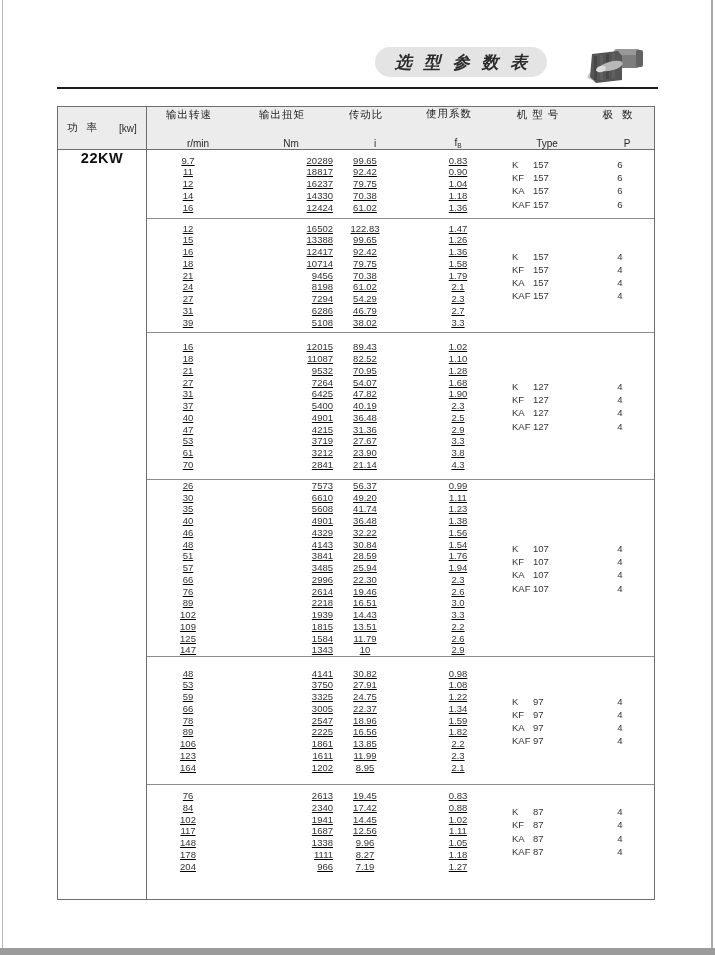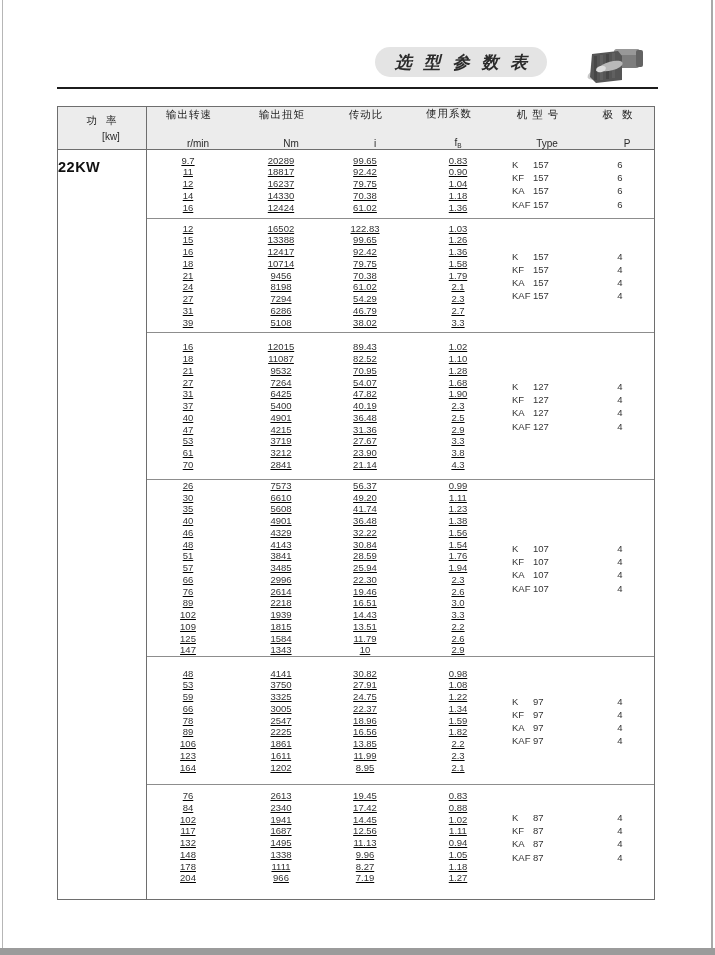--- a/index.html
+++ b/index.html
@@ -28,51 +28,51 @@
   
   .sel-table{
     position:absolute;left:57px;top:106px;width:598px;height:794px;
     border:1px solid #6e6e6e;box-sizing:border-box;
     display:flex;flex-direction:column;
   }
   .thead{height:42px;flex:none;background:#ececec;border-bottom:1px solid #6e6e6e;position:relative;}
   .th-power{
     position:absolute;left:0;top:0;width:89px;height:100%;
     border-right:1px solid #6e6e6e;box-sizing:border-box;
-    display:flex;flex-direction:column;align-items:center;justify-content:center;gap:3px;
+    display:flex;flex-direction:row;align-items:center;justify-content:center;gap:3px;
   }
   .th-cell{
     position:absolute;top:0;height:100%;transform:translateX(-50%);
     display:flex;flex-direction:column;align-items:center;justify-content:center;gap:16px;
   }
   .th-zh{font-size:10.5px;color:#1f1f1f;letter-spacing:1px;white-space:pre;}
   .th-en{font-size:10px;color:#2a2a2a;white-space:pre;margin-left:18px;}
   .th-en .sub{font-size:6.5px;vertical-align:-2px;}
 
   .tbody{flex:1;display:flex;}
   .power-cell{
     width:89px;flex:none;border-right:1px solid #6e6e6e;box-sizing:border-box;
-    padding-top:9px;font-weight:bold;font-size:14.5px;color:#101010;
+    text-align:center;font-weight:bold;font-size:14.5px;color:#101010;
     letter-spacing:0.5px;
   }
   .data-area{flex:1;display:flex;flex-direction:column;min-width:0;}
 
   .group{box-sizing:border-box;display:flex;flex-direction:column;justify-content:center;}
   .group + .group{border-top:1px solid #8d8d8d;}
   .group:nth-child(1){height:68px;}
   .group:nth-child(2){height:114px;}
   .group:nth-child(3){height:147px;}
   .group:nth-child(4){height:177px;}
   .group:nth-child(5){height:128px;}
   .group:nth-child(6){flex:1;justify-content:flex-start;padding-top:5px;}
 
   .rows{position:relative;text-decoration:underline;}
   .row{display:flex;line-height:11.75px;font-size:9.5px;color:#333;}
   .c{text-align:center;flex:none;}
-  .c0{width:82px;} .c1{width:104px;} .c2{width:64px;} .c3{width:122px;}
+  .c0{width:82px;} .c1{width:104px;text-align:right;} .c2{width:64px;} .c3{width:122px;}
 
   .typeblock{position:absolute;left:365px;top:50%;transform:translateY(-50%);width:141px;}
   .typerow{position:relative;line-height:13.2px;font-size:9.5px;color:#333;display:flex;}
   .tprefix{display:inline-block;width:21px;flex:none;}
   .tnum{flex:none;}
   .poles{position:absolute;left:88px;top:0;width:40px;text-align:center;}
 </style>
 </head>
 <body>
 
@@ -189,21 +189,21 @@
               </div>
             </div>
           </div>
         </div>
         <div class="group">
           <div class="rows">
             <div class="row">
               <span class="c c0">12</span>
               <span class="c c1">16502</span>
               <span class="c c2">122.83</span>
-              <span class="c c3">1.03</span>
+              <span class="c c3">1.47</span>
             </div>
             <div class="row">
               <span class="c c0">15</span>
               <span class="c c1">13388</span>
               <span class="c c2">99.65</span>
               <span class="c c3">1.26</span>
             </div>
             <div class="row">
               <span class="c c0">16</span>
               <span class="c c1">12417</span>
@@ -576,26 +576,20 @@
               <span class="c c0">102</span>
               <span class="c c1">1941</span>
               <span class="c c2">14.45</span>
               <span class="c c3">1.02</span>
             </div>
             <div class="row">
               <span class="c c0">117</span>
               <span class="c c1">1687</span>
               <span class="c c2">12.56</span>
               <span class="c c3">1.11</span>
-            </div>
-            <div class="row">
-              <span class="c c0">132</span>
-              <span class="c c1">1495</span>
-              <span class="c c2">11.13</span>
-              <span class="c c3">0.94</span>
             </div>
             <div class="row">
               <span class="c c0">148</span>
               <span class="c c1">1338</span>
               <span class="c c2">9.96</span>
               <span class="c c3">1.05</span>
             </div>
             <div class="row">
               <span class="c c0">178</span>
               <span class="c c1">1111</span>

